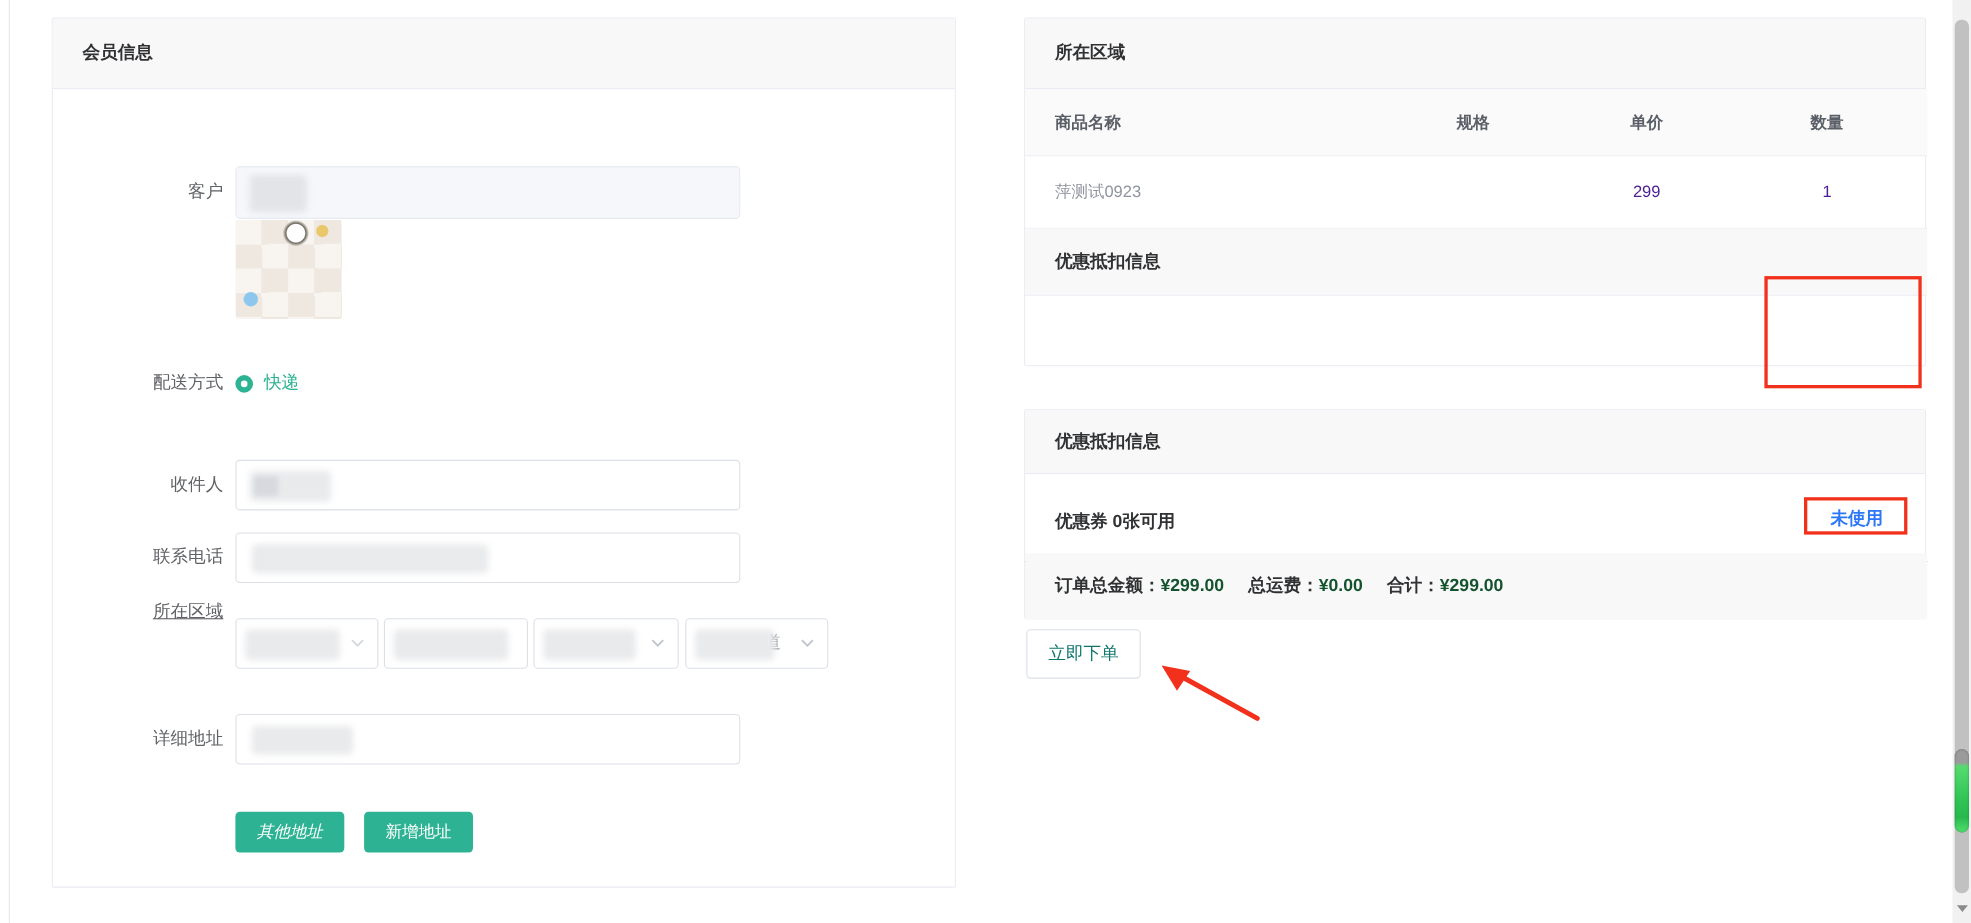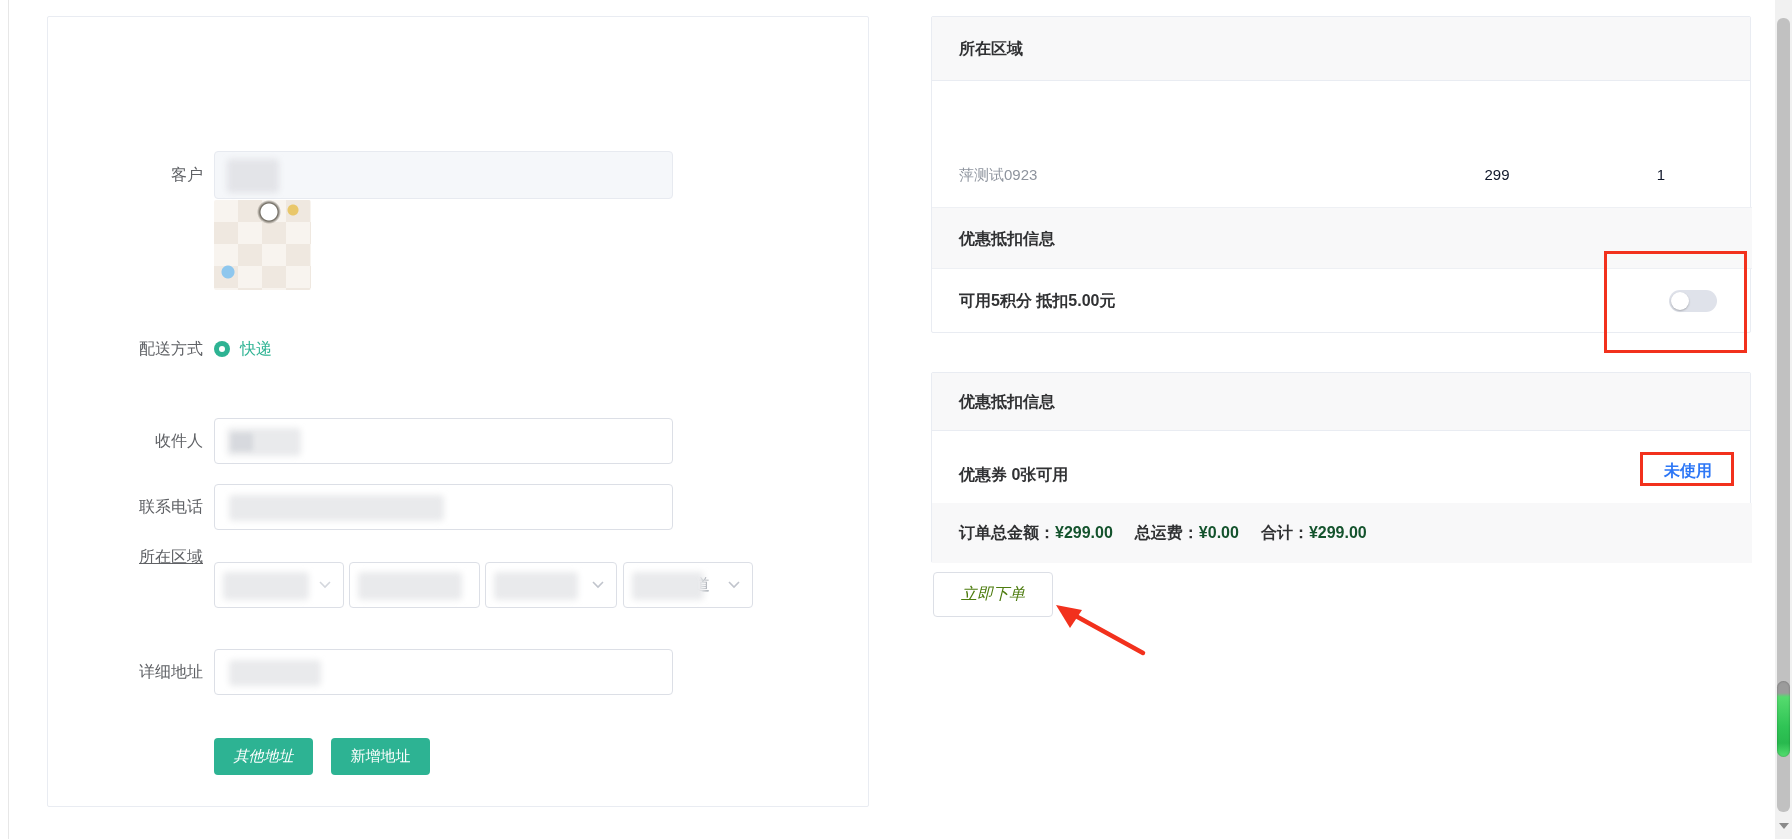--- a/index.html
+++ b/index.html
@@ -31,53 +31,56 @@
   .radio-dot { position:absolute; width:16px; height:16px; border-radius:50%; }
   .radio-dot::after { content:""; position:absolute; left:5px; top:5px; width:6px; height:6px;
                       border-radius:50%; background:#fff; }
   .chevron { position:absolute; right:12px; top:50%; margin-top:-4px; width:12px; height:8px; }
 
   .btn-teal { position:absolute; height:37px; width:99px; border:none; border-radius:4px;
               color:#fff; font-size:15px; font-family:"Liberation Sans", sans-serif; cursor:pointer; }
 
   
   .th-cell { position:absolute; font-size:15px; font-weight:bold; color:#5a5e66; line-height:61px; }
-  .td-cell { position:absolute; font-size:15px; color:#0f172a; line-height:66px; }
+  .td-cell { position:absolute; font-size:15px; color:#4c1d95; line-height:66px; }
   .section-title { position:absolute; left:27px; font-size:16px; font-weight:bold; color:#303133; }
   .row-strong { font-size:16px; font-weight:bold; color:#303133; }
 
   .toggle { position:absolute; width:48px; height:22px; border-radius:11px; background:#dfe2ea; cursor:pointer; }
   .toggle-knob { position:absolute; left:2px; top:2px; width:18px; height:18px; border-radius:50%;
                  background:#fff; box-shadow:0 1px 2px rgba(0,0,0,.25); }
 
   .annotation-rect { position:absolute; border:3px solid #f2311d; background:transparent; }
 
   .summary-label { font-size:16px; font-weight:bold; color:#303133; }
   .summary-value { font-size:16px; font-weight:bold; color:#14532d; margin-right:22px; }
 
-  .btn-plain { position:absolute; left:933px; top:572px; width:120px; height:45px; background:#fff;
-               border:1px solid #dcdfe6; border-radius:4px; color:#4d7c0f; font-size:16px;
-               font-family:"Liberation Sans", sans-serif; cursor:pointer;font-style:italic; }
+  .btn-plain { position:absolute; left:933px; top:572px; width:104px; height:45px; background:#fff;
+               border:1px solid #dcdfe6; border-radius:4px; color:#0f766e; font-size:16px;
+               font-family:"Liberation Sans", sans-serif; cursor:pointer; }
 
   
   .sb-track { position:absolute; left:1775px; top:0; width:17px; height:839px; background:#f1f1f1; }
   .sb-thumb { position:absolute; left:1777px; top:18px; width:13px; height:794px; background:#c1c1c1; border-radius:6px; }
   .sb-green { position:absolute; left:1777px; top:681px; width:13px; height:76px; border-radius:7px;
               background:linear-gradient(180deg,#9b9b9b 0 12px,#55db6e 16px,#2fc455 46px,#28b94e 62px,#55e071 100%);
               box-shadow:inset 0 0 2px rgba(0,0,0,.35); }
   .sb-arrow { position:absolute; left:1779px; top:823px; width:0; height:0;
               border-left:5px solid transparent; border-right:5px solid transparent; border-top:6px solid #8a8a8a; }
 </style>
 </head>
 <body>
 
 <div id="viewport">
   <div class="vline"></div>
 
   <div class="card" style="left:47px; top:16px; width:822px; height:791px;">
+    <div class="card-header">
+      <span class="card-title">会员信息</span>
+    </div>
 
     <div class="form-label" style="top:134px; line-height:48px;">客户</div>
     <div class="input-box disabled" style="left:166px; top:134px; width:459px; height:48px;">
       <div class="blur-blob" style="left:12px; top:7px; width:52px; height:34px; background:#e3e4e8;"></div>
     </div>
 
     <div class="avatar"></div>
 
     <div class="form-label" style="top:316px; line-height:32px;">配送方式</div>
     <div class="radio-dot" style="left:166px; top:324px; background:#2db393;"></div>
@@ -125,38 +128,38 @@
 
     <button class="btn-teal" style="left:166px; top:721px; background:#2db393;font-style:italic;">其他地址</button>
     <button class="btn-teal" style="left:283px; top:721px; background:#2db393;">新增地址</button>
   </div>
 
   <div class="card" style="left:931px; top:16px; width:820px; height:317px;">
     <div class="card-header">
       <span class="card-title">所在区域</span>
     </div>
 
+    <div style="position:absolute; left:0; top:64px; width:820px; height:61px; background:#fafafa; border-bottom:1px solid #eef0f4;">
+      <span class="th-cell" style="left:27px;">商品名称</span>
+      <span class="th-cell" style="left:357px; width:100px; text-align:center;">规格</span>
+      <span class="th-cell" style="left:515px; width:100px; text-align:center;">单价</span>
+      <span class="th-cell" style="left:679px; width:100px; text-align:center;">数量</span>
+    </div>
 
     <div style="position:absolute; left:0; top:125px; width:820px; height:66px; border-bottom:1px solid #eef0f4;">
       <span class="td-cell" style="left:27px; color:#8e949e;">萍测试0923</span>
       <span class="td-cell" style="left:357px; width:100px; text-align:center;"></span>
       <span class="td-cell" style="left:515px; width:100px; text-align:center;">299</span>
       <span class="td-cell" style="left:679px; width:100px; text-align:center;">1</span>
     </div>
 
     <div style="position:absolute; left:0; top:191px; width:820px; height:61px; background:#f8f8f9; border-bottom:1px solid #eef0f4;">
       <span class="section-title" style="line-height:61px; top:0;">优惠抵扣信息</span>
     </div>
 
-    <div style="position:absolute; left:0; top:252px; width:820px; height:64px;">
-      <span class="row-strong" style="position:absolute; left:27px; line-height:64px;">可用5积分 抵扣5.00元</span>
-      <div class="toggle" style="left:737px; top:21px;">
-        <div class="toggle-knob"></div>
-      </div>
-    </div>
   </div>
 
   <div class="annotation-rect" style="left:1604px; top:251px; width:143px; height:102px;"></div>
 
   <div class="card" style="left:931px; top:372px; width:820px; height:191px;">
     <div class="card-header" style="height:58px;">
       <span class="card-title" style="line-height:57px;">优惠抵扣信息</span>
     </div>
 
     <div style="position:absolute; left:0; top:66px; width:820px; height:72px; border-bottom:1px solid #6d28d9;">

